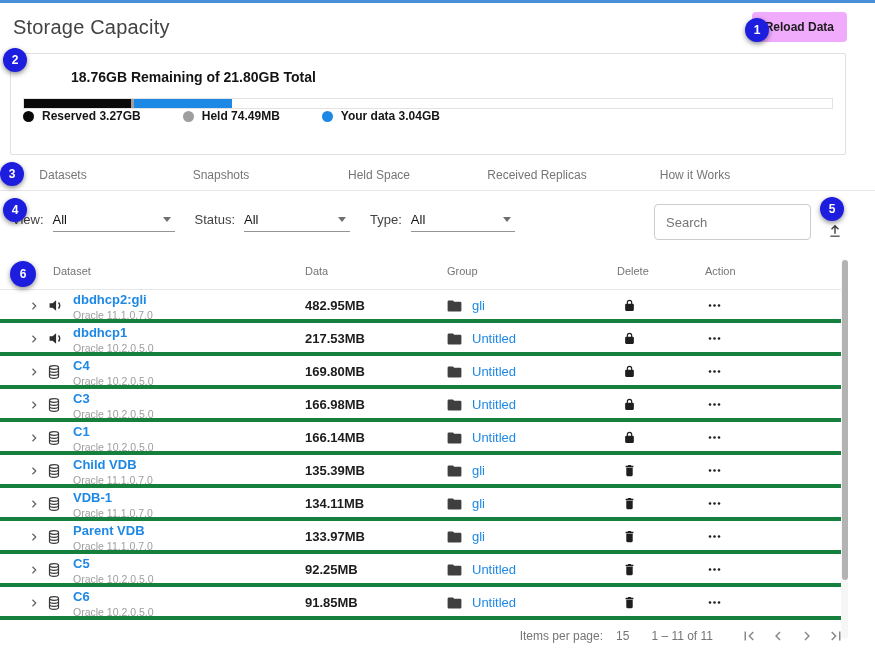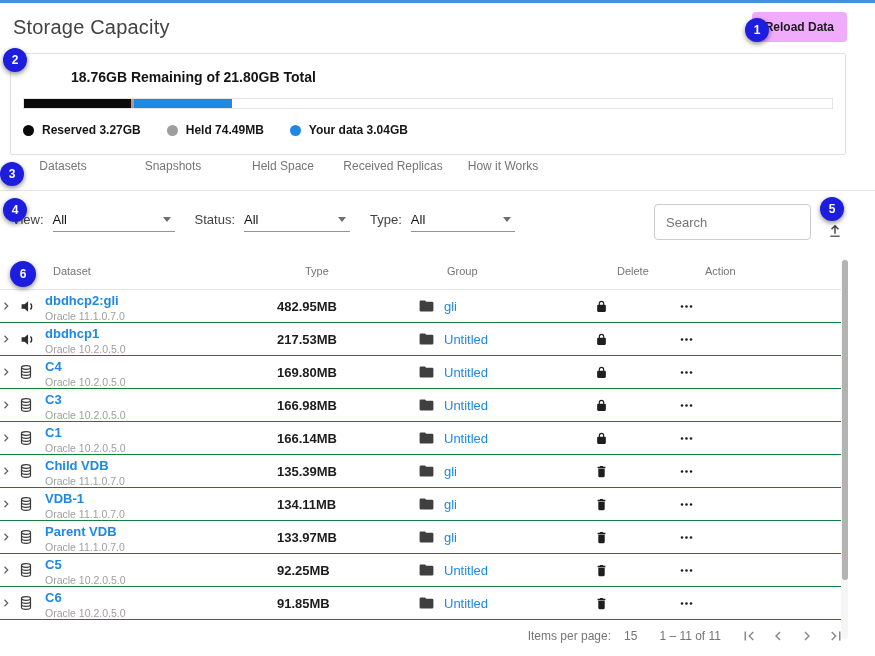--- a/index.html
+++ b/index.html
@@ -10,63 +10,63 @@
   
   .hdr { height:42px; display:flex; align-items:center; justify-content:space-between; padding:6px 28px 0 13px; }
   .title { font-size:20px; color:#424242; letter-spacing:0.2px; }
   .reload-btn { background:#f0abfc; border:none; border-radius:4px; padding:8px 13px; font-family:inherit; font-size:12px; font-weight:600; color:#1b1b1b; cursor:pointer; }
 
   
   .cap-card { margin:8px 29px 0 10px; height:102px; border:1px solid #e0e0e0; border-radius:2px; padding:15px 12px 0 12px; }
   .cap-summary { font-size:14px; font-weight:700; color:#141414;margin-left:48px; }
   .cap-bar { margin-top:13px; height:11px; border:1px solid #e3e3e3; display:flex; overflow:hidden; background:#fff; }
   .cap-bar span { height:100%; display:block; }
-  .cap-legend { margin-top:14px; display:flex; align-items:center; gap:26px; }
+  .cap-legend { display:flex; align-items:center; gap:42px; }
   .leg-item { display:flex; align-items:center; font-size:12px; font-weight:700; color:#161616; }
   .legdot { width:11px; height:11px; border-radius:50%; margin-right:8px; flex:none; }
 
   
-  .tabs { margin-top:4px; height:32px; display:flex; padding-left:8px; border-bottom:1px solid #e6e6e6; }
+  .tabs { margin-top:4px; height:32px; display:flex; align-items:center; padding-left:8px; border-bottom:1px solid #e6e6e6;gap:48px; }
   .tab { width:110px; text-align:center; font-size:12px; color:#757575; cursor:pointer; white-space:nowrap; }
 
   
   .filterbar { height:62px; display:flex; align-items:center; padding:0 32px 0 12px; }
   .fgroup { display:flex; align-items:baseline; margin-right:20px; }
   .flabel { font-size:13px; color:#424242; margin-right:9px; }
   .fbox { border-bottom:1px solid #949494; display:flex; align-items:center; justify-content:space-between; padding-bottom:4px; cursor:pointer; }
   .fval { font-size:13px; color:#141414; }
   .caret { width:0; height:0; border-left:4px solid transparent; border-right:4px solid transparent; border-top:5px solid #6f6f6f; margin-right:4px; }
   .w-view { width:122px; } .w-status { width:106px; } .w-type { width:104px; }
   .search-wrap { margin-left:auto; display:flex; align-items:center; }
   .search-input { width:157px; height:36px; border:1px solid #ccc; border-radius:4px; padding:0 11px; font-family:inherit; font-size:13px; color:#333; outline:none; }
   .search-input::placeholder { color:#757575; }
   .export-btn { background:none; border:none; cursor:pointer; margin-left:16px; margin-top:16px; padding:0; line-height:0; }
 
   
   .table { width:842px; }
   .thead { height:37px; display:grid; grid-template-columns:25px 252px 142px 170px 88px 1fr; padding-left:28px; align-items:center; border-bottom:1px solid #e6e6e6; }
   .th { font-size:11px; color:#757575; grid-column:span 1; }
   .th-dataset { grid-column:1 / span 2; padding-left:25px; }
-  .trow { height:33px; display:grid; grid-template-columns:20px 25px 232px 142px 170px 88px 1fr; align-items:center; border-bottom:1px solid #15803d; }
+  .trow { height:33px; display:grid; grid-template-columns:20px 25px 232px 142px 170px 88px 1fr; padding-left:28px; align-items:center; border-bottom:4px solid #15803d; }
   .cell { display:flex; align-items:center; }
   .chevron { cursor:pointer; }
   .namecell { display:block; }
   .dsname { font-size:13px; font-weight:600; color:#1e88e5; text-decoration:none; cursor:pointer; line-height:13px; }
   .dsver { font-size:10.5px; color:#9e9e9e; margin-top:1px; }
   .sizecell { font-size:13px; font-weight:700; color:#1c1c1c; }
   .foldericon { line-height:0; margin-right:10px; }
   .grouplink { font-size:13px; color:#1e88e5; text-decoration:none; cursor:pointer; }
   .delcell { padding-left:7px; cursor:pointer; }
   .actioncell { padding-left:3px; cursor:pointer; }
 
   
   .pager { height:32px; display:flex; align-items:center; justify-content:flex-end; padding-right:30px; font-size:12px; color:#757575; }
   .ipp-label { margin-right:13px; }
   .ipp-value { margin-right:22px; cursor:pointer; }
-  .range { margin-right:8px; white-space:nowrap; }
+  .range { margin-right:16px; white-space:nowrap; }
   .pgbtn { background:none; border:none; padding:0; margin-left:11px; line-height:0; cursor:pointer; }
 
   
   .sb-track { position:absolute; right:27px; top:256px; width:7px; height:380px; background:#f6f6f6; border-radius:4px; }
   .sb-thumb { position:absolute; left:0.5px; top:1px; width:6px; height:320px; background:#b3b3b3; border-radius:3px; cursor:grab; }
 
   
   .badge { position:absolute; width:24px; height:24px; border-radius:50%; background:#1d1de0; color:#fff; font-size:12px; font-weight:700; display:flex; align-items:center; justify-content:center; box-shadow:0 2px 5px rgba(0,0,0,0.45); }
 </style>
 </head>
@@ -139,21 +139,21 @@
             <path d="M12 17V5.5M6.8 10.2L12 5l5.2 5.2" fill="none" stroke="#3c3c3c" stroke-width="2.1"></path>
             <path d="M5 20.5h14" stroke="#3c3c3c" stroke-width="1.8"></path>
           </svg>
       </button>
     </div>
   </div>
 
   <div class="table">
     <div class="thead">
       <div class="th th-dataset">Dataset</div>
-      <div class="th">Type</div>
+      <div class="th">Data</div>
       <div class="th">Group</div>
       <div class="th">Delete</div>
       <div class="th">Action</div>
     </div>
     <div id="tbody">
         <div class="trow">
           <div class="cell chevron">
             <svg width="12" height="12" viewBox="0 0 24 24">
               <path d="M9 5.5l6.5 6.5L9 18.5" fill="none" stroke="#5f5f5f" stroke-width="2.4"></path>
             </svg>

